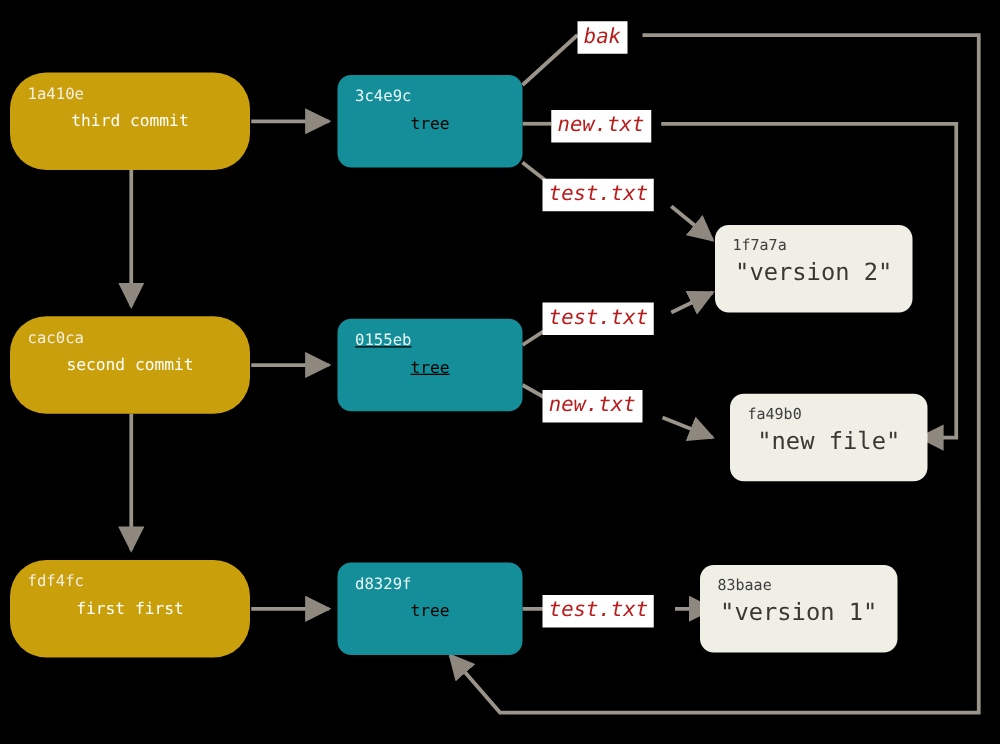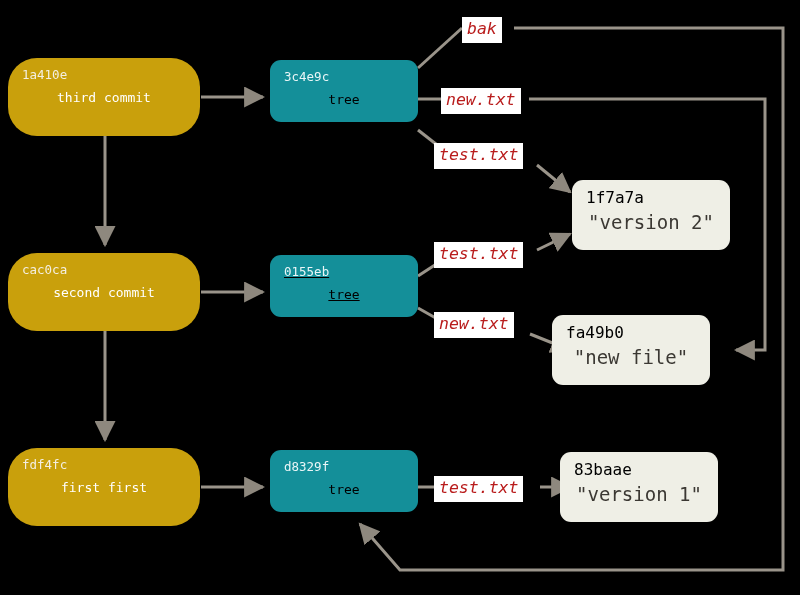--- a/index.html
+++ b/index.html
@@ -52,31 +52,31 @@
     width: 192px;
     height: 78px;
     border-radius: 29px;
   }
   .node.commit .sha { color: #F4EFE2; }
   .node.commit .title { color: #FFFFFF; }
 
   .node.tree {
     background: #148F99;
     width: 148px;
-    height: 62px;
+    height: 74px;
   }
   .node.tree .sha { color: #EAF6F7; }
   .node.tree .title { color: #000000; }
 
   .node.blob {
     background: #EFEFE6;
     width: 158px;
     height: 70px;
   }
-  .node.blob .sha { color: #000000; font-size: 16px; padding-top: 10px; }
+  .node.blob .sha { color: #404040; font-size: 12px; padding-top: 10px; }
   .node.blob .title { color: #3B3833; font-size: 19px; padding-top: 7px; }
 
   .edge-label {
     position: absolute;
     background: #FFFFFF;
     color: #b91c1c;
     font-family: "DejaVu Sans Mono", "Liberation Mono", monospace;
     font-size: 16.5px;
     line-height: 1;
     padding: 4px 5px 5px 5px;
@@ -153,21 +153,21 @@
   <div class="node tree" style="left:270px; top:450px;">
     <span class="sha">d8329f</span>
     <span class="title">tree</span>
   </div>
 
   <div class="node blob" style="left:572px; top:180px;">
     <span class="sha">1f7a7a</span>
     <span class="title">"version 2"</span>
   </div>
 
-  <div class="node blob" style="left:552px; top:315px;">
+  <div class="node blob" style="left:584px; top:315px;">
     <span class="sha">fa49b0</span>
     <span class="title">"new file"</span>
   </div>
 
   <div class="node blob" style="left:560px; top:452px;">
     <span class="sha">83baae</span>
     <span class="title">"version 1"</span>
   </div>
 
   <div class="edge-label" style="left:462px; top:17px;">bak</div>

